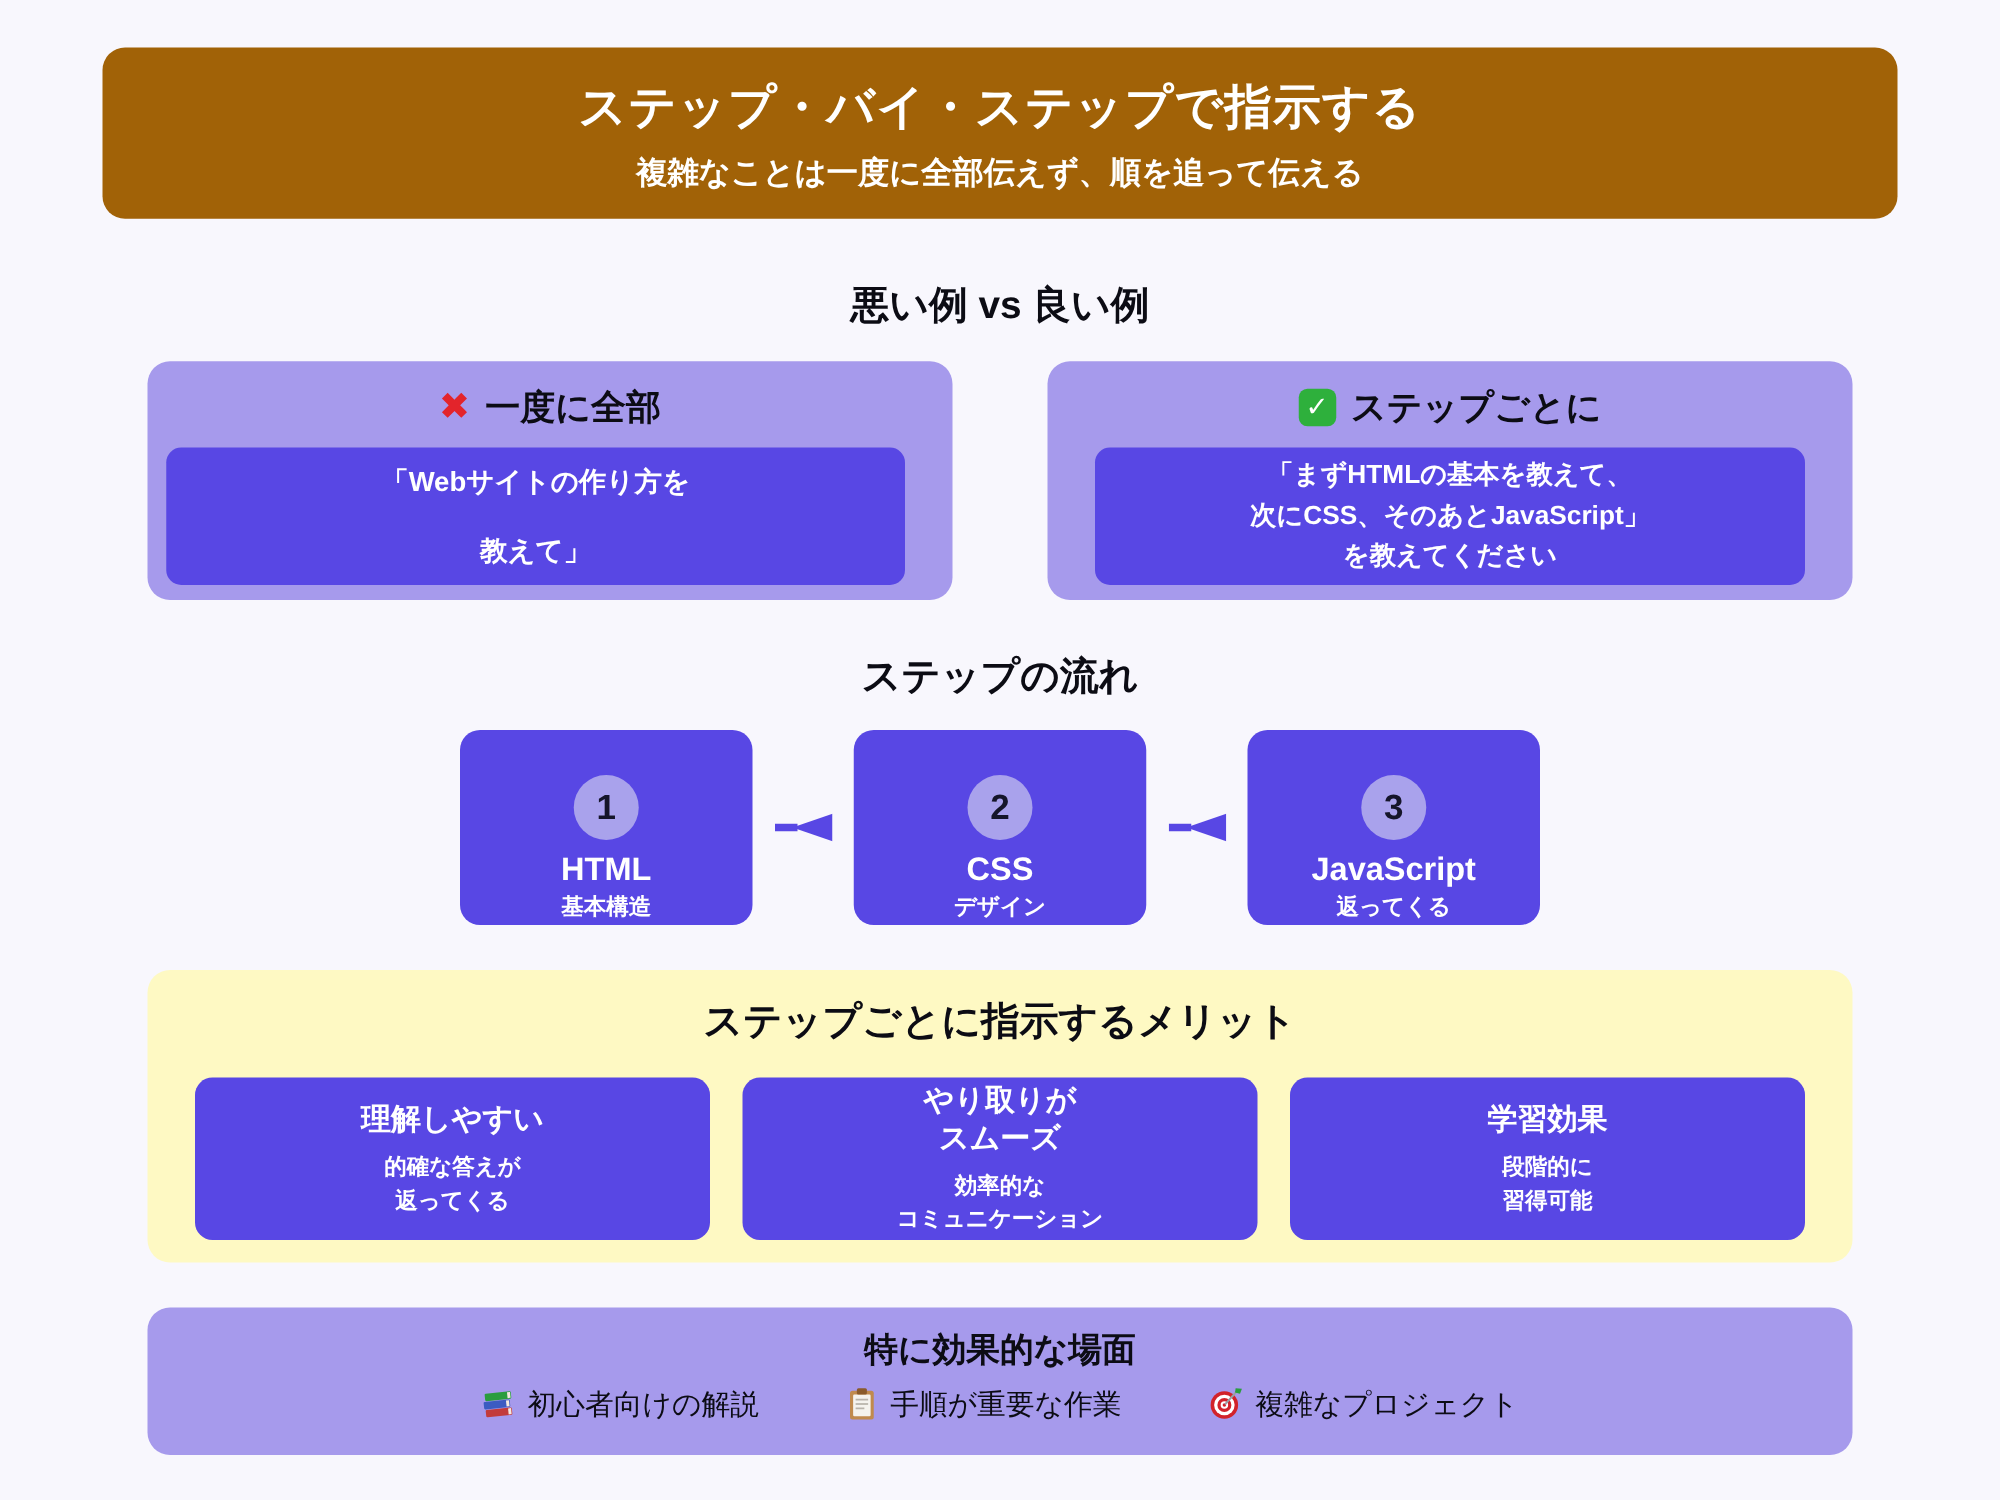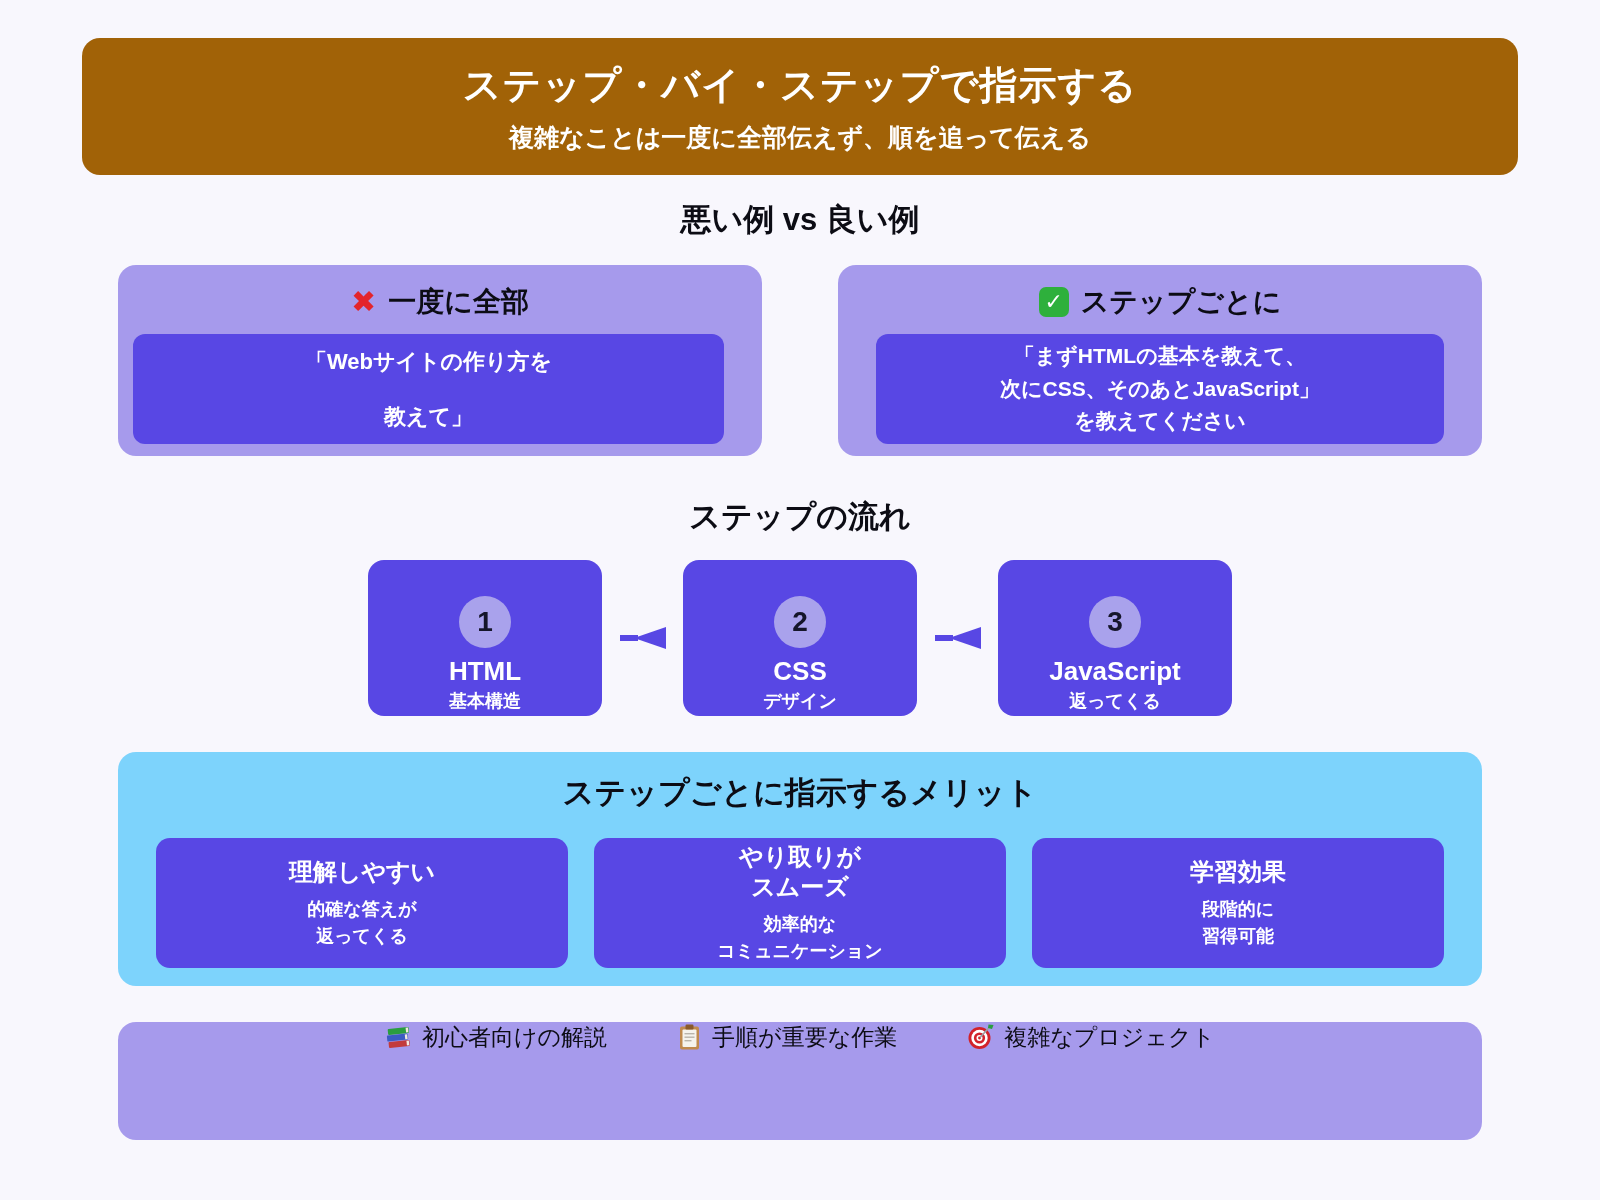--- a/index.html
+++ b/index.html
@@ -22,21 +22,21 @@
     display: flex; flex-direction: column; justify-content: center; align-items: center;
     gap: 10px;
   }
   .header-title { font-size: 38px; font-weight: 800; letter-spacing: 1px; }
   .header-subtitle { font-size: 25px; font-weight: 700; }
 
   
   .section-title {
     font-size: 31px; font-weight: 800; text-align: center; color: #0c0c14;
   }
-  #vs-title { margin-top: 24px; }
+  #vs-title { margin-top: 48px; }
 
   
   .cards-row { margin: 24px 118px 0; display: flex; gap: 76px; }
   .compare-card {
     flex: 1; height: 191px;
     background: #a69aec; border-radius: 18px;
   }
   .compare-title {
     margin-top: 18px;
     display: flex; justify-content: center; align-items: center; gap: 12px;
@@ -71,21 +71,21 @@
     color: #15152a; font-size: 28px; font-weight: 800;
     display: flex; justify-content: center; align-items: center;
   }
   .step-label { margin-top: 8px; font-size: 26px; font-weight: 700; }
   .step-desc  { margin-top: 2px; font-size: 18px; font-weight: 700; }
   .step-arrow { width: 81px; display: flex; justify-content: center; align-items: center; }
 
   
   .merits {
     margin: 36px 118px 0; height: 234px;
-    background: #7dd3fc; border-radius: 18px;
+    background: #fef9c3; border-radius: 18px;
   }
   .merits-title { padding-top: 20px; }
   .merit-row { margin: 24px 38px 0; display: flex; gap: 26px; }
   .merit-card {
     flex: 1; height: 130px;
     background: #5847e4; border-radius: 14px;
     color: #ffffff; text-align: center;
     display: flex; flex-direction: column; justify-content: center; align-items: center;
     padding: 8px 6px;
   }
@@ -189,20 +189,21 @@
     </div>
     <div class="merit-card">
       <div class="merit-title pre">学習効果</div>
       <div class="merit-desc pre">段階的に
 習得可能</div>
     </div>
   </div>
 </div>
 
 <div class="effective">
+  <div class="section-title effective-title">特に効果的な場面</div>
   <div class="effective-items">
 
     <div class="effective-item">
       <svg width="27" height="27" viewBox="0 0 27 27">
         <g transform="rotate(-6 13 13)">
           <rect x="3" y="17" width="21" height="6" rx="1" fill="#c23b3b"></rect>
           <rect x="21" y="17.6" width="2.4" height="4.8" fill="#f3e9e0"></rect>
           <rect x="2" y="10.5" width="21" height="6" rx="1" fill="#3b5bc2"></rect>
           <rect x="20" y="11.1" width="2.4" height="4.8" fill="#f3e9e0"></rect>
           <rect x="3.5" y="4" width="21" height="6" rx="1" fill="#2a9d3f"></rect>

